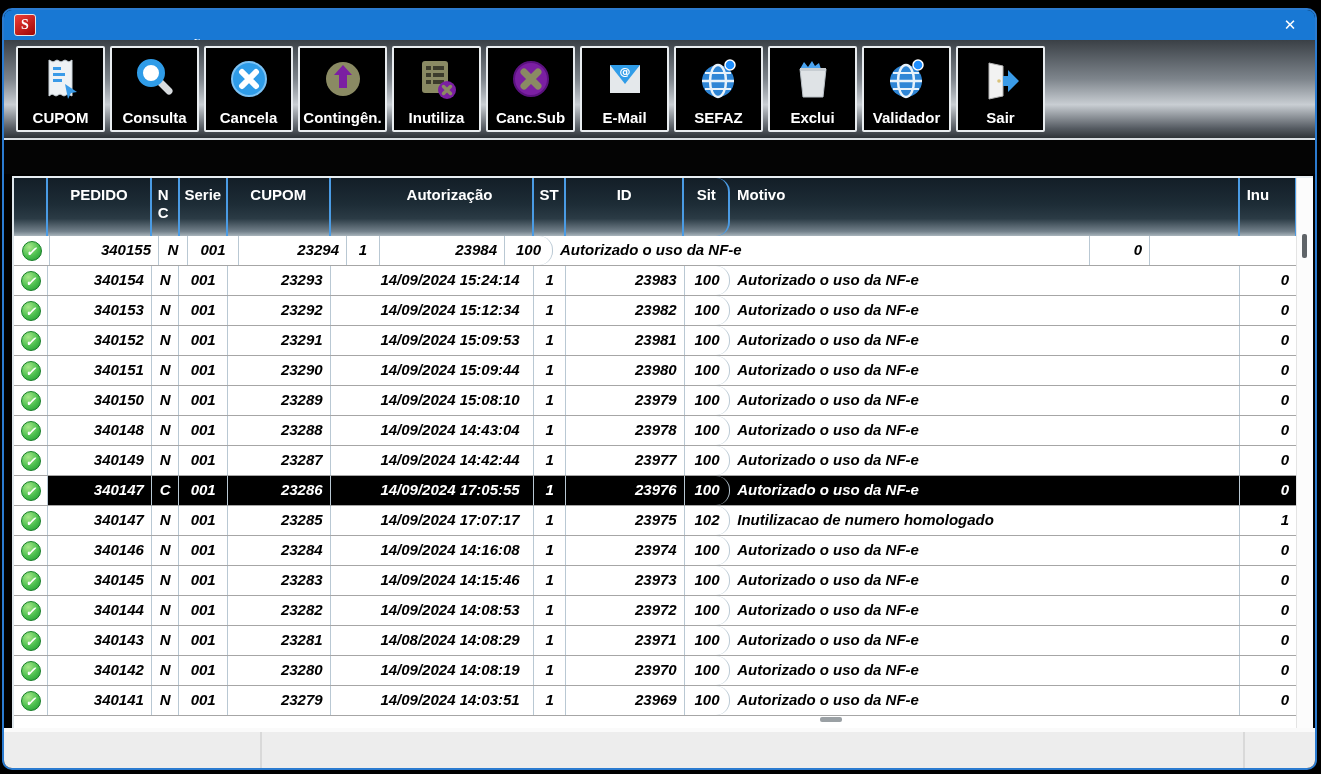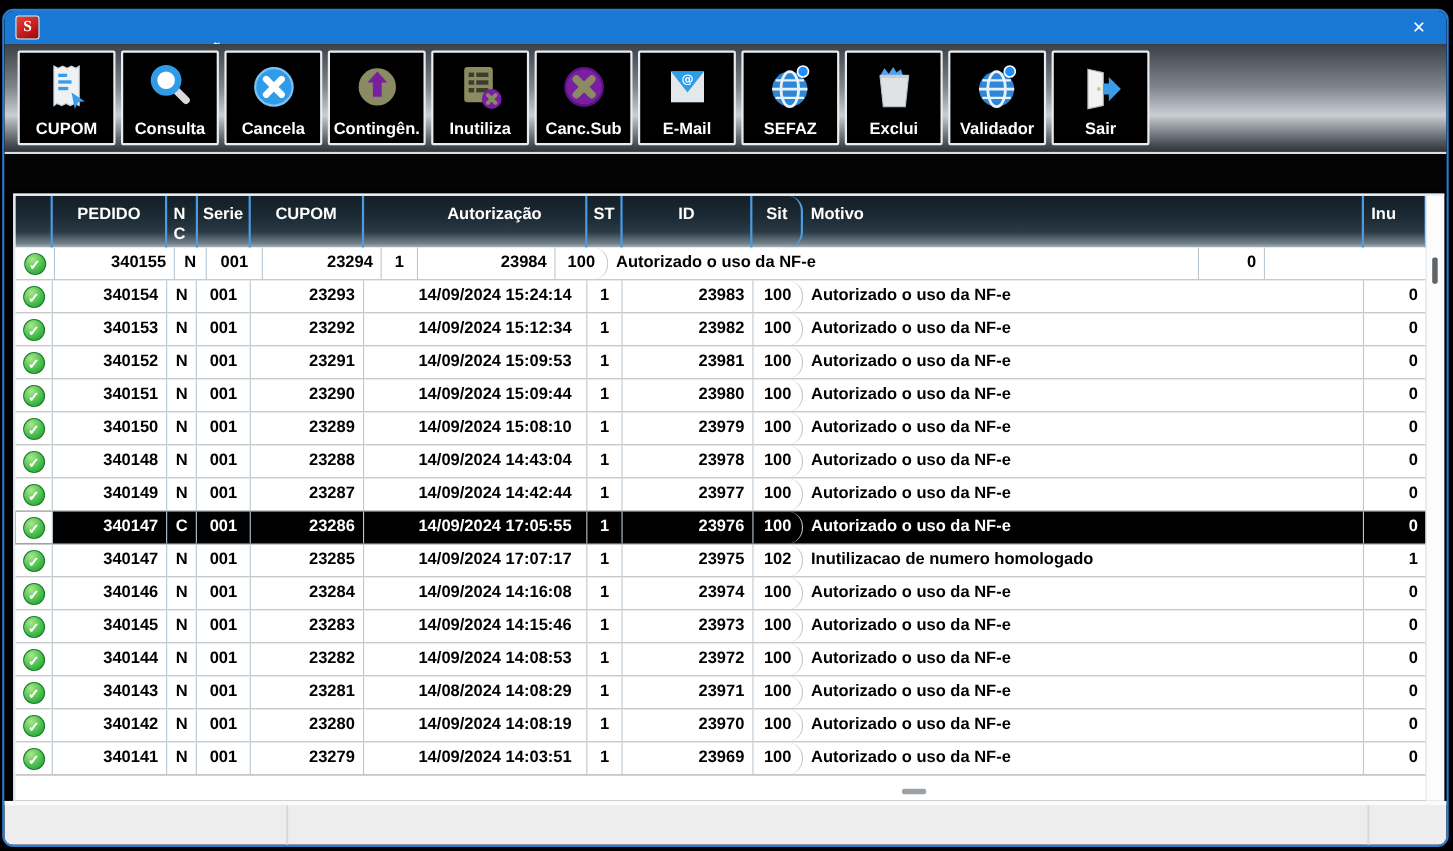--- a/index.html
+++ b/index.html
@@ -26,27 +26,27 @@
   
   .infobar{height:36px;flex:0 0 36px;background:#040404;border-top:2px solid #d9dee2;box-sizing:border-box;}
   
   .grid-zone{flex:1;background:#000;position:relative;min-height:0;}
   .grid-panel{position:absolute;left:8px;right:2px;top:2px;bottom:0;background:#fff;
               border-left:2px solid #dfe7ec;border-top:2px solid #e8eef2;box-sizing:border-box;overflow:hidden;}
   .g-inner{position:absolute;left:0;top:0;right:16px;bottom:0;overflow:hidden;}
   .vscroll{position:absolute;right:0;top:0;bottom:0;width:16px;background:#fcfcfc;border-left:1px solid #e4e4e4;}
   .vthumb{position:absolute;left:5px;top:56px;width:5px;height:24px;background:#5f6468;border-radius:2px;}
   .hthumb{position:absolute;left:806px;bottom:6px;width:22px;height:5px;background:#9aa0a4;border-radius:2px;}
-  .g-header{display:flex;height:47px;color:#fff;font-weight:bold;font-size:15px;
+  .g-header{display:flex;height:58px;color:#fff;font-weight:bold;font-size:15px;
             background:linear-gradient(180deg,#131e27 0%,#1d2c36 45%,#2b3b45 70%,#72808a 92%,#a9b5bc 100%);}
   .hcell{border-right:2px solid #4a9be4;box-sizing:border-box;padding-top:8px;text-align:center;
          line-height:18px;overflow:hidden;}
   .hcell.lft{text-align:left;padding-left:7px;}
   .hcell.pre{white-space:pre-line;text-align:left;padding-left:6px;}
-  .g-row{display:flex;height:30px;flex:0 0 30px;background:#fff;border-bottom:1px solid #a6a6a6;box-sizing:border-box;}
+  .g-row{display:flex;height:30px;flex:0 0 30px;background:#fff;border-bottom:1px solid #a6a6a6;box-sizing:border-box;font-style:italic;}
   .cell{border-right:1px solid #b9c8d3;box-sizing:border-box;font-weight:bold;font-size:15px;line-height:28px;
         color:#000;overflow:hidden;white-space:nowrap;}
   .num{text-align:right;padding-right:7px;}
   .ctr{text-align:center;}
   .lft{text-align:left;padding-left:7px;}
   .g-row.selected{background:#000;}
   .g-row.selected .cell{color:#fff;}
   .g-row.selected .col-icon{background:#fff;}
   .col-icon{width:36px;display:flex;align-items:center;justify-content:center;}
   .col-pedido{width:109px;}

